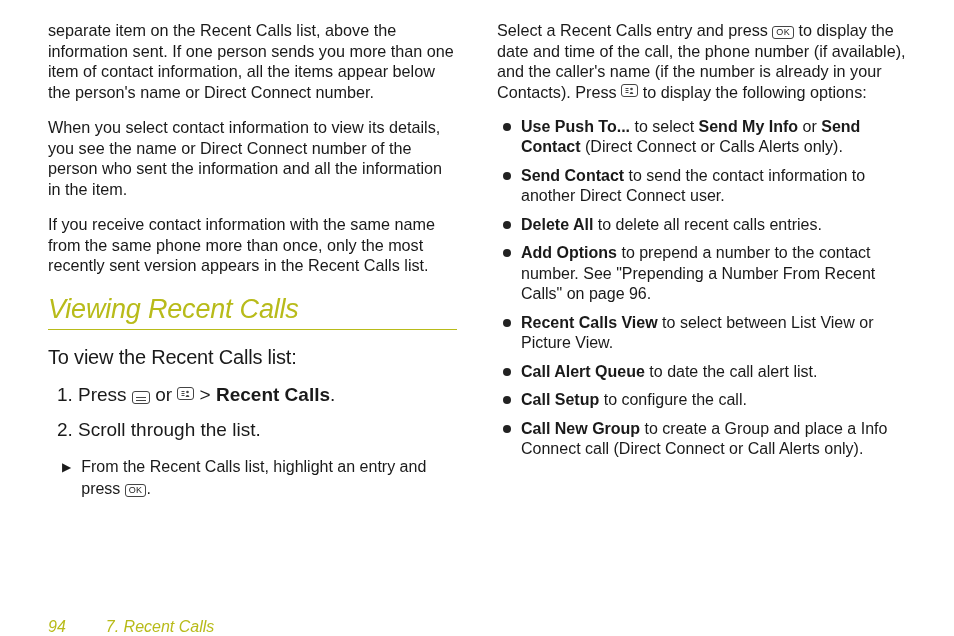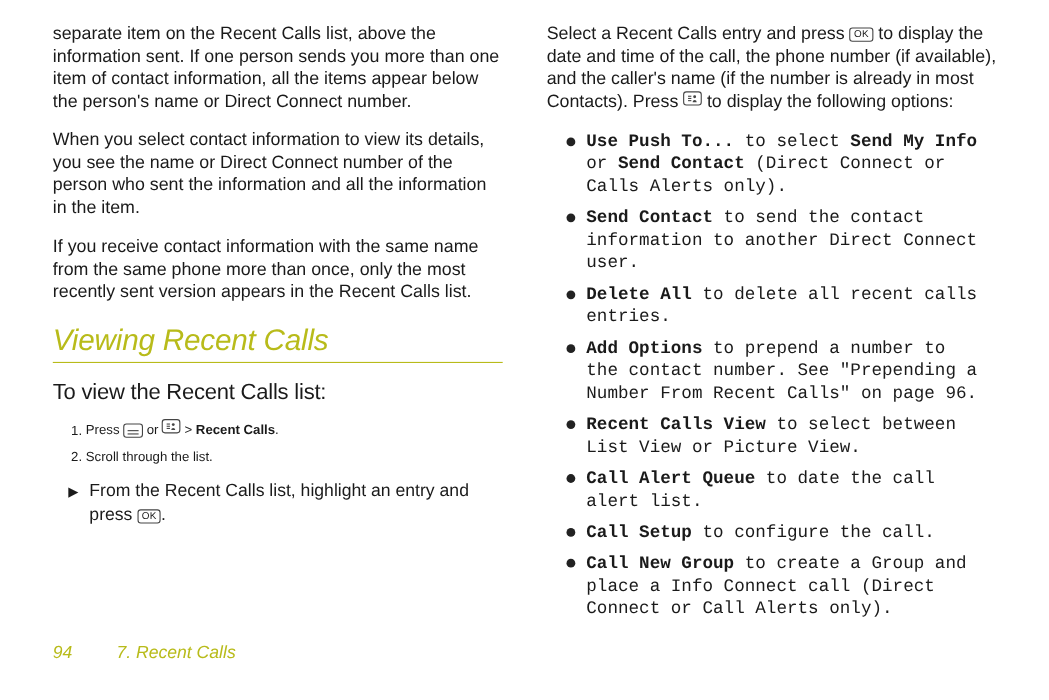--- a/index.html
+++ b/index.html
@@ -43,41 +43,40 @@
     letter-spacing: -0.2px;
   }
   .lead {
     font-size: 20px;
     letter-spacing: -0.2px;
     margin: 16px 0 12px 0;
   }
   ol.steps {
     margin: 0 0 12px 0;
     padding-left: 30px;
-    font-size: 12px;
+    font-size: 19px;
     line-height: 1.5;
   }
   ol.steps li { margin-bottom: 6px; }
   .tri-item {
     display: flex;
     gap: 10px;
     padding-left: 14px;
     font-size: 16px;
     line-height: 1.35;
     margin-bottom: 10px;
   }
   .tri-item .tri {
     font-size: 12px;
     padding-top: 3px;
   }
   ul.bullets {
     list-style: none;
-    margin: 16px;
+    margin: 4px;
     padding: 0 0 0 2px;
-    font-family: Liberation Mono, monospace;
   }
   ul.bullets > li {
     position: relative;
     padding-left: 18px;
     font-size: 16px;
     line-height: 1.28;
     margin-bottom: 8px;
   }
   ul.bullets > li::before {
     content: "";
@@ -114,21 +113,21 @@
   }
   .keycap.contacts {
     position: relative;
     padding: 1px 2px;
     font-size: 8px;
   }
   .keycap.contacts svg { display:block; }
   .footer {
     position: absolute;
     left: 48px;
-    bottom: 33px;
+    bottom: 0;
     color: #b8bb1a;
     font-style: italic;
     font-size: 16px;
     display: flex;
     gap: 40px;
   }
 </style>
 </head>
 <body>
 
@@ -163,21 +162,21 @@
         <span class="tri">▶</span>
         <div>
           <span>From the Recent Calls list, highlight an entry and press </span><span class="keycap">OK</span><span>.</span>
         </div>
       </div>
     </div>
 
     <div class="col">
 
       <p class="body">
-        <span>Select a Recent Calls entry and press </span><span class="keycap">OK</span><span> to display the date and time of the call, the phone number (if available), and the caller's name (if the number is already in most Contacts). Press </span><span class="keycap contacts"><svg width="11" height="9" viewBox="0 0 11 9">
+        <span>Select a Recent Calls entry and press </span><span class="keycap">OK</span><span> to display the date and time of the call, the phone number (if available), and the caller's name (if the number is already in your Contacts). Press </span><span class="keycap contacts"><svg width="11" height="9" viewBox="0 0 11 9">
               <rect x="1.5" y="2" width="3" height="1" fill="#444"></rect>
               <rect x="1.5" y="4" width="3" height="1" fill="#444"></rect>
               <rect x="1.5" y="6" width="3" height="1" fill="#444"></rect>
               <circle cx="7.5" cy="3" r="1.3" fill="#444"></circle>
               <path d="M5.7 8c0-1.2 0.9-2 1.8-2s1.8 0.8 1.8 2" fill="#444"></path>
             </svg></span><span> to display the following options:</span>
       </p>
 
       <ul class="bullets">
         <li>

